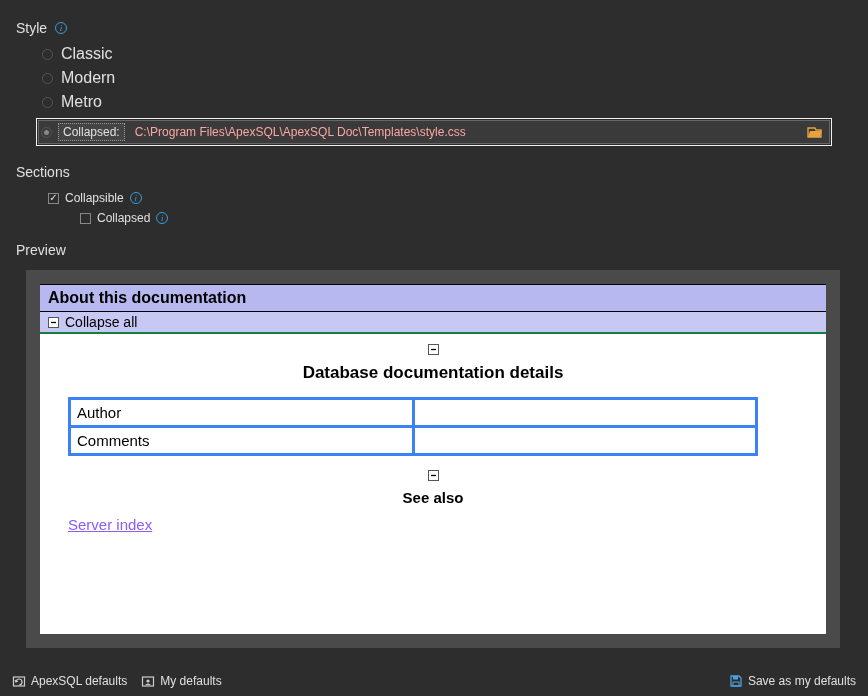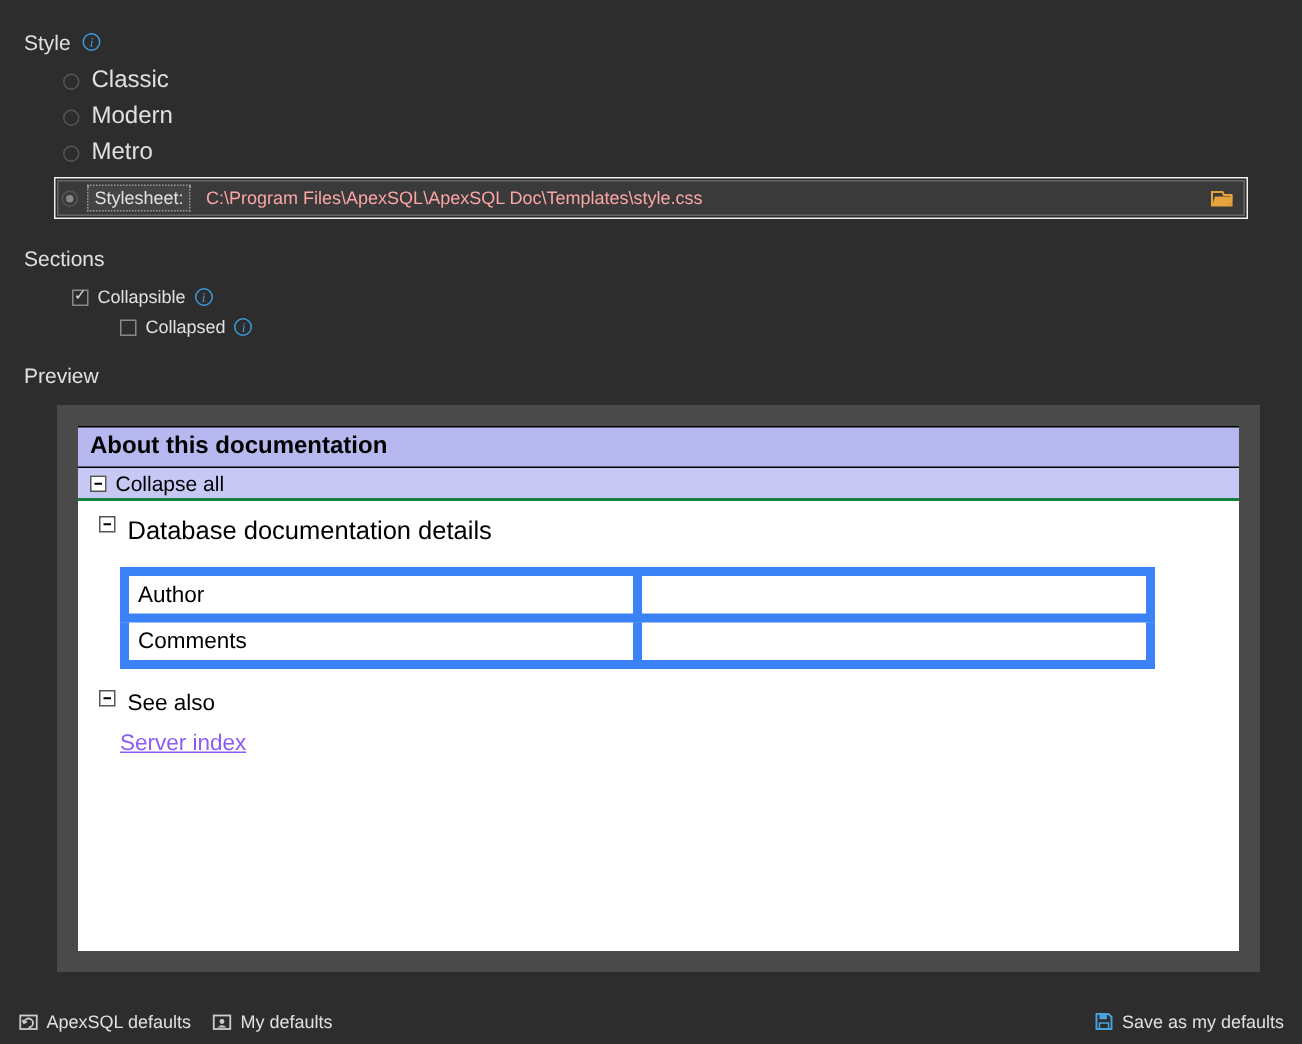--- a/index.html
+++ b/index.html
@@ -98,21 +98,21 @@
   .checkbox {
     width: 11px; height: 11px;
     border: 1px solid #888;
     display: inline-flex;
     align-items: center; justify-content: center;
     font-size: 10px;
     color: #e0e0e0;
     line-height: 1;
   }
   .preview-container {
-    margin: 6px 28px 0 38px;
+    margin: 6px 28px 0 26px;
     background: #4a4a4a;
     padding: 14px;
   }
   .preview {
     background: #ffffff;
     color: #000;
     font-family: Verdana, Arial, sans-serif;
     height: 350px;
   }
   .doc-title {
@@ -132,34 +132,35 @@
   }
   .toggle {
     width: 11px; height: 11px;
     border: 1px solid #555;
     background: #fff;
     display: inline-flex;
     align-items: center; justify-content: center;
   }
   .doc-body { padding: 10px 14px; }
   .sub-head {
-    display: flex; align-items: flex-start; gap: 8px;
-    font-weight: normal;
+    display: flex; align-items: center; gap: 8px;
+    font-weight: bold;
     font-size: 17px;
     margin-bottom: 14px;
+    flex-direction: column;
   }
   .sub-head.small { font-size: 15px; margin-top: 14px; margin-bottom: 10px; }
   .doc-table {
     margin-left: 14px;
     border-collapse: collapse;
     width: 690px;
     font-size: 15px;
   }
   .doc-table td {
-    border: 6px solid #3b82f6;
+    border: 3px solid #3b82f6;
     padding: 4px 6px;
     width: 50%;
   }
   .server-link {
     margin-left: 14px;
     color: #8b5cf6;
     text-decoration: underline;
     font-size: 15px;
   }
   .footer {
@@ -200,21 +201,21 @@
     <span>Modern</span>
   </label>
   <label class="radio-row">
     <span class="radio-outer"></span>
     <span>Metro</span>
   </label>
 </div>
 <div class="stylesheet-row-wrap">
   <div class="stylesheet-row">
     <span class="radio-outer selected"></span>
-    <span class="stylesheet-label">Stylesheet:</span>
+    <span class="stylesheet-label">Collapsed:</span>
     <span class="stylesheet-path">C:\Program Files\ApexSQL\ApexSQL Doc\Templates\style.css</span>
     <span class="browse-icon">
       <svg viewBox="0 0 16 14">
           <path d="M1 3 h7 l1 2 h5 v7 h-13 z" fill="none" stroke="#e6a23c" stroke-width="1.4"></path>
           <path d="M3 6 h12 l-2 6 h-12 z" fill="#e6a23c"></path>
         </svg>
     </span>
   </div>
 </div>
 

